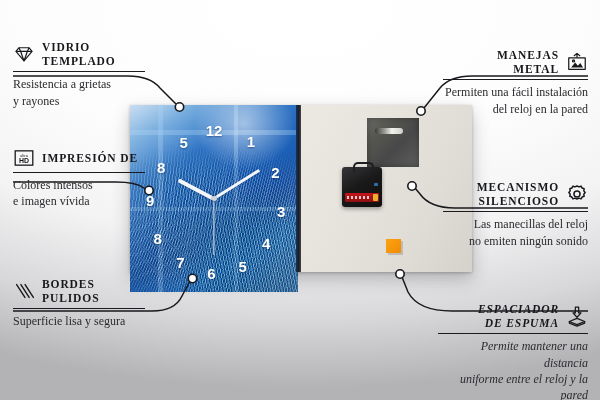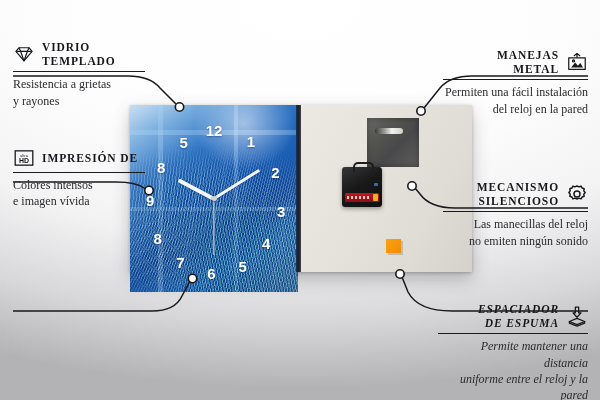--- a/index.html
+++ b/index.html
@@ -257,20 +257,37 @@
       </span>
       <div>
         <div class="co-title">IMPRESIÓN DE</div>
       </div>
     </div>
     <div class="co-rule"></div>
     <div class="co-desc">Colores intensos</div>
     <div class="co-desc">e imagen vívida</div>
   </div>
 
+  <div class="callout left" style="left:13px;top:277px;width:132px;">
+    <div class="co-head">
+      <span class="ico">
+        <svg viewBox="0 0 24 24" fill="none" stroke="#17181b" stroke-width="1.5" stroke-linecap="round">
+          <path d="M4 5 L13 19"></path>
+            <path d="M8.6 5 L17.6 19"></path>
+            <path d="M13.2 5 L22.2 19"></path>
+        </svg>
+      </span>
+      <div>
+        <div class="co-title">BORDES</div>
+        <div class="co-title">PULIDOS</div>
+      </div>
+    </div>
+    <div class="co-rule"></div>
+    <div class="co-desc">Superficie lisa y segura</div>
+  </div>
 
   <div class="callout right" style="left:443px;top:40px;width:145px;">
     <div class="co-head">
       <div>
         <div class="co-title">MANEJAS</div>
         <div class="co-title">METAL</div>
       </div>
       <span class="ico">
         <svg viewBox="0 0 24 24" fill="none" stroke="#17181b" stroke-width="1.35" stroke-linejoin="round">
           <rect x="3" y="7.6" width="18" height="12.4"></rect>

